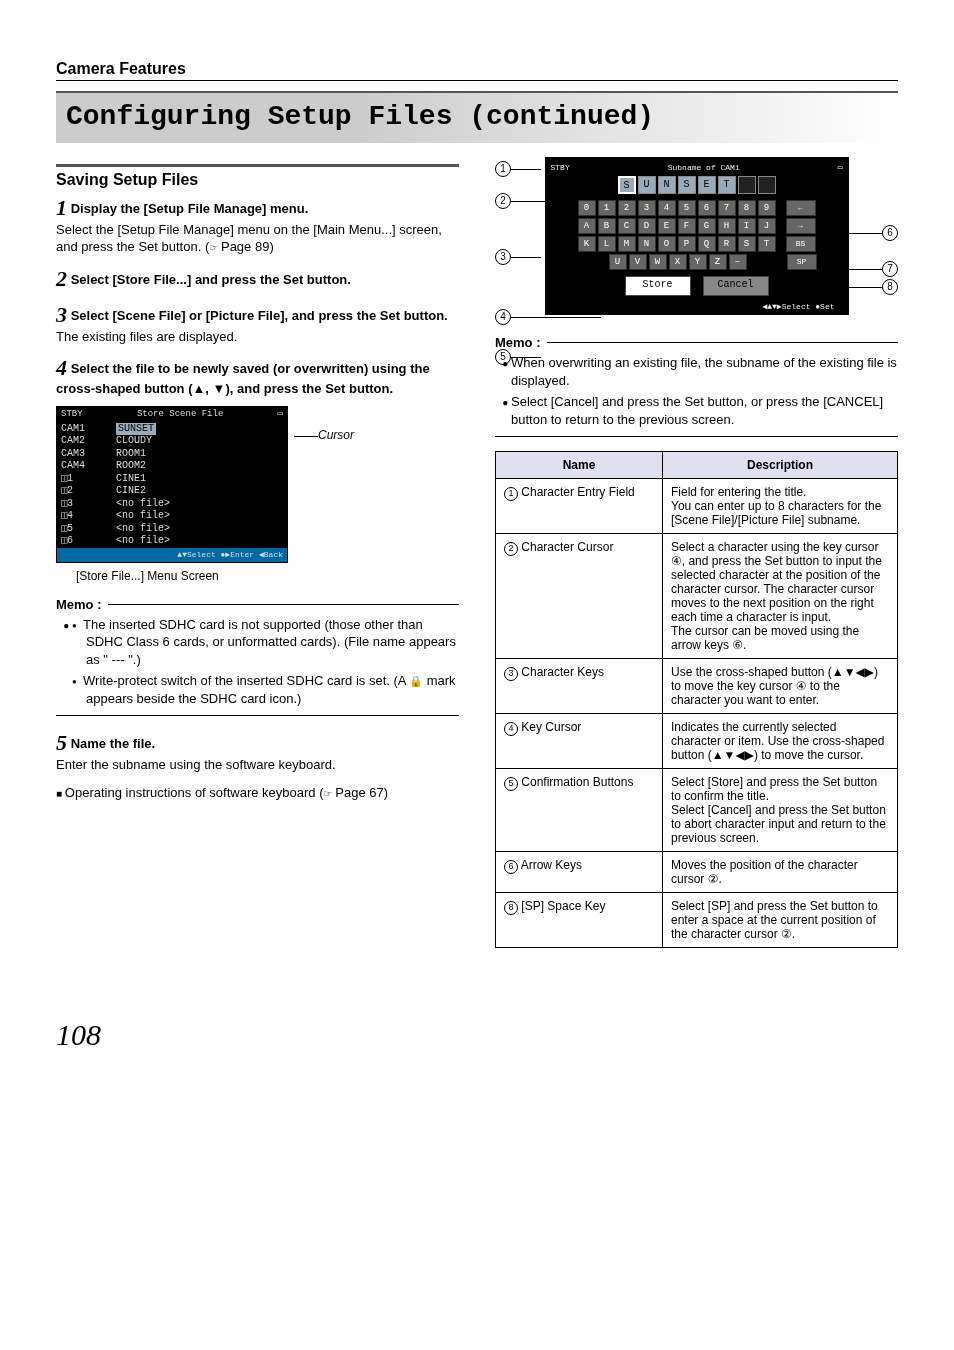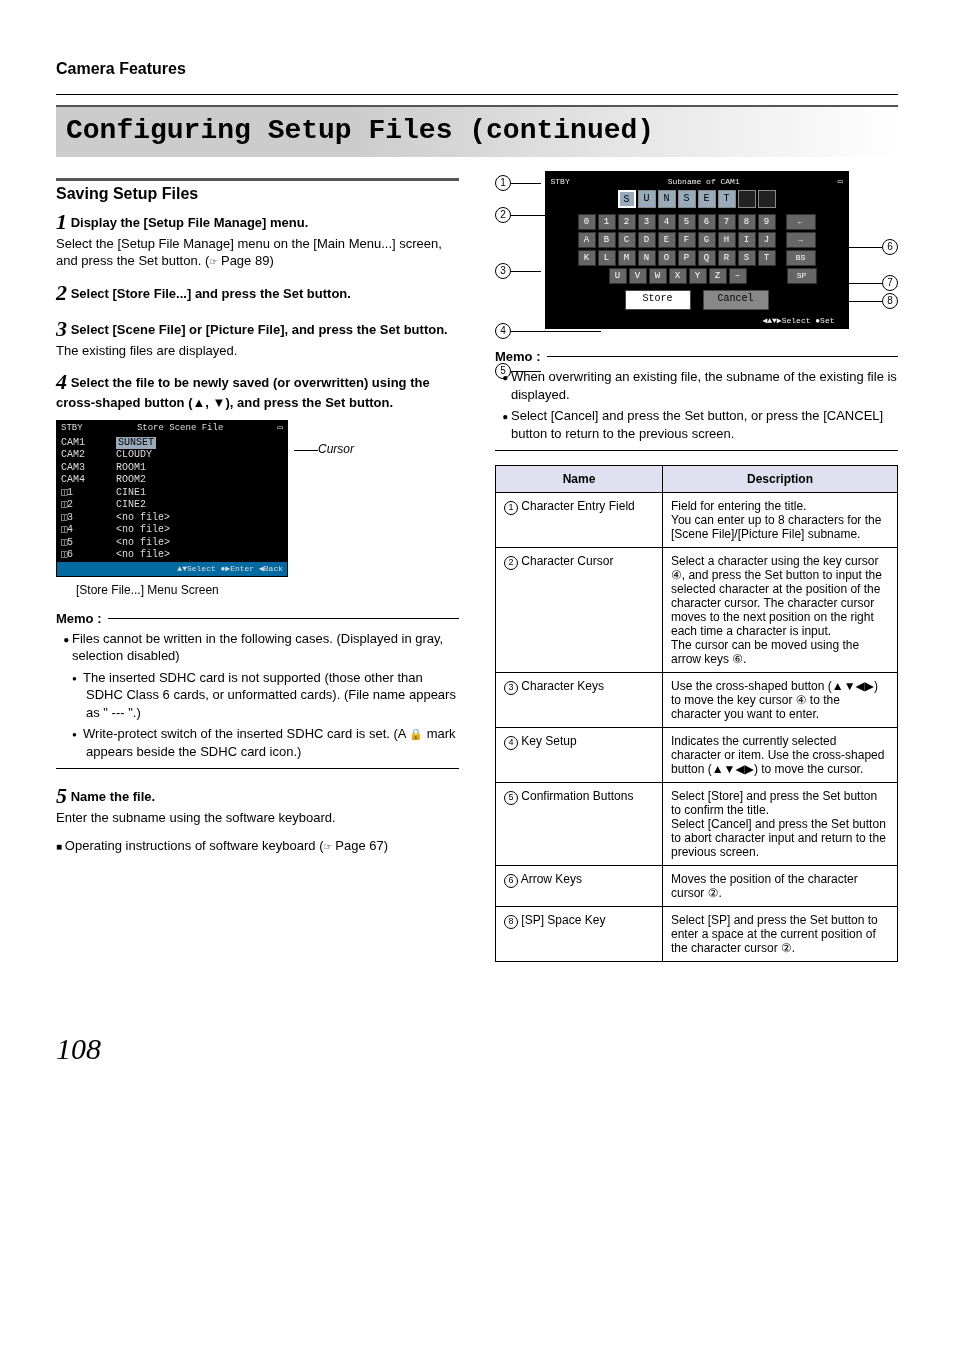--- a/index.html
+++ b/index.html
@@ -12,21 +12,21 @@
     width: 954px;
   }
   .page {
     padding: 60px 56px 40px 56px;
     box-sizing: border-box;
   }
   .section-header {
     font-size: 16px;
     font-weight: bold;
     border-bottom: 1px solid #000;
-    padding-bottom: 16px;
+    padding-bottom: 2px;
     margin-bottom: 10px;
   }
   .title-block {
     background: linear-gradient(to right, #ccc 0%, #ccc 35%, #fff 100%);
     border-top: 2px solid #555;
     padding: 8px 10px 10px 10px;
     margin-bottom: 14px;
   }
   .title-block h1 {
     font-family: Liberation Mono, monospace;
@@ -429,21 +429,20 @@
         </div>
       </div>
       <div class="osd-caption">[Store File...] Menu Screen</div>
 
       <div class="memo-head">
         <span>Memo :</span>
         <span class="memo-line"></span>
       </div>
       <ul class="memo-list">
         <li>
-          <span>Files cannot be written in the following cases. (Displayed in gray, selection disabled)</span>
           <ul class="sublist">
             <li>The inserted SDHC card is not supported (those other than SDHC Class 6 cards, or unformatted cards). (File name appears as " --- ".)</li>
             <li>
               <span>Write-protect switch of the inserted SDHC card is set. (A </span><span class="lock-icon">🔒</span><span> mark appears beside the SDHC card icon.)</span>
             </li>
           </ul>
         </li>
       </ul>
       <div class="memo-rule"></div>
 
@@ -576,21 +575,21 @@
           <tr>
             <td class="name"><span class="circ-small">2</span> <span>Character Cursor</span></td>
             <td style="white-space:pre-line">Select a character using the key cursor ④, and press the Set button to input the selected character at the position of the character cursor. The character cursor moves to the next position on the right each time a character is input.
 The cursor can be moved using the arrow keys ⑥.</td>
           </tr>
           <tr>
             <td class="name"><span class="circ-small">3</span> <span>Character Keys</span></td>
             <td>Use the cross-shaped button (▲▼◀▶) to move the key cursor ④ to the character you want to enter.</td>
           </tr>
           <tr>
-            <td class="name"><span class="circ-small">4</span> <span>Key Setup</span></td>
+            <td class="name"><span class="circ-small">4</span> <span>Key Cursor</span></td>
             <td>Indicates the currently selected character or item. Use the cross-shaped button (▲▼◀▶) to move the cursor.</td>
           </tr>
           <tr>
             <td class="name"><span class="circ-small">5</span> <span>Confirmation Buttons</span></td>
             <td style="white-space:pre-line">Select [Store] and press the Set button to confirm the title.
 Select [Cancel] and press the Set button to abort character input and return to the previous screen.</td>
           </tr>
           <tr>
             <td class="name"><span class="circ-small">6</span> <span>Arrow Keys</span></td>
             <td>Moves the position of the character cursor ②.</td>

